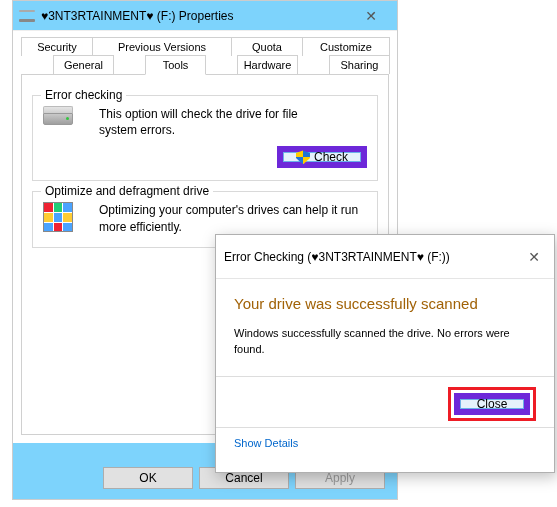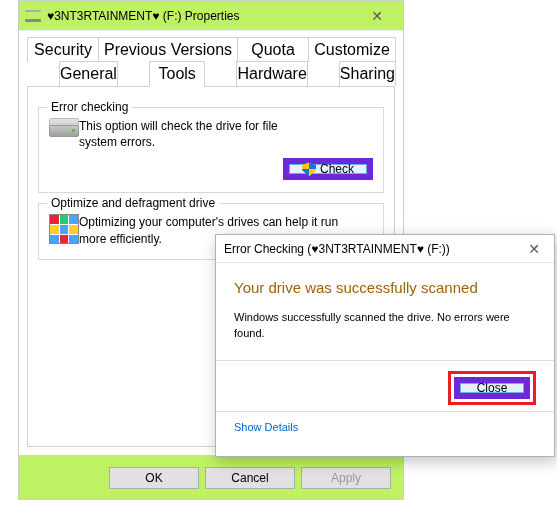--- a/index.html
+++ b/index.html
@@ -1,44 +1,44 @@
 <!DOCTYPE html>
 <html><head>
 <meta charset="utf-8">
 <style>
   * { box-sizing: border-box; font-family: "Segoe UI", Tahoma, sans-serif; }
   body { margin: 0; width: 557px; height: 507px; background: #fff; position: relative; font-size: 12px; color: #000; }
 
   
-  .prop-window { position: absolute; left: 18px; top: 0; width: 386px; height: 500px; border: 1px solid #ccc; background: #bef264; }
+  .prop-window { position: absolute; left: 12px; top: 0; width: 386px; height: 500px; border: 1px solid #ccc; background: #7dd3fc; }
   .titlebar { height: 30px; display: flex; align-items: center; padding: 0 6px; border-bottom: 1px solid #eee; }
   .titlebar .icon { width: 16px; height: 12px; margin-right: 6px; display: flex; flex-direction: column; justify-content: space-between;}
   .titlebar .icon div{height:3px;background:#888;border-radius:1px;}
   .titlebar .icon div:first-child{height:2px;background:#aaa;}
   .titlebar .title { font-size: 12px; color: #000; flex:1; }
   .titlebar .close { width: 40px; height: 30px; display:flex;align-items:center;justify-content:center;color:#555;font-size:14px;}
   .content { padding: 6px 8px 8px 8px; background: #fff; }
 
   .tabs-wrap { border-bottom: 1px solid #d0d0d0; }
   .tabs-row { display: flex; }
-  .tab { font-size: 16px; color: #000; padding: 3px 0; border: 1px solid #d0d0d0; border-bottom: none; background: #fff; text-align:center; margin-right:-1px; position:relative; }
+  .tab { font-size: 11px; color: #000; padding: 3px 0; border: 1px solid #d0d0d0; border-bottom: none; background: #fff; text-align:center; margin-right:-1px; position:relative; }
   .tab.active { background:#fff; z-index:2; border-bottom:1px solid #fff; margin-bottom:-1px; }
   .row1 .tab { flex:1; }
   .row1 .tab:nth-child(1){flex:0 0 72px;}
   .row1 .tab:nth-child(2){flex:1;}
   .row1 .tab:nth-child(3){flex:0 0 72px;}
   .row1 .tab:nth-child(4){flex:0 0 88px;}
   .row2 { margin-top:-1px; }
   .row2 .tab { flex:1;margin-left:32px; }
 
   .tab-body { border: 1px solid #d0d0d0; border-top:none; padding: 10px 10px 140px 10px; min-height:360px;}
 
   .groupbox { border: 1px solid #d9d9d9; margin-top: 10px; padding: 10px 10px 12px 10px; position: relative; }
   .groupbox .legend { position: absolute; top: -8px; left: 8px; background: #fff; padding: 0 4px; font-size: 12px; }
-  .group-row { display:flex; gap:0; align-items:flex-start;}
+  .group-row { display:flex; gap:26px; align-items:flex-start;}
   .group-text { font-size:12px; line-height:1.35;}
   .group-btn-row { display:flex; justify-content:flex-end; margin-top:8px;}
 
   .drive-icon { width:30px; height:22px; position:relative;}
   .drive-icon .top{height:7px;background:linear-gradient(#e5e5e5,#cfcfcf);border:1px solid #bbb;border-bottom:none;border-radius:2px 2px 0 0;}
   .drive-icon .bot{height:12px;background:linear-gradient(#c8c8c8,#9f9f9f);border:1px solid #999;border-radius:0 0 2px 2px;position:relative;}
   .drive-icon .led{position:absolute;right:3px;top:3px;width:3px;height:3px;background:#33c43f;border-radius:50%;}
 
   .defrag-icon { width:30px; height:30px; display:grid;grid-template:repeat(3,1fr)/repeat(3,1fr);gap:1px;border:1px solid #888;}
   .defrag-icon div{background:#4aa3ff;}
@@ -52,21 +52,21 @@
   .win-btn:disabled, .win-btn.disabled { color: #999; }
   .win-btn.focus { border: 6px solid #6d28d9; background:#e5f1fb; box-shadow: inset 0 0 0 1px #6bb0e8; }
 
   .shield{width:14px;height:14px;display:inline-block;position:relative;}
   .shield::before{content:"";position:absolute;inset:0;clip-path:polygon(50% 0,100% 18%,100% 55%,50% 100%,0 55%,0 18%);background:conic-gradient(#1e73d8 0 25%,#ffcc00 0 50%,#1e73d8 0 75%,#ffcc00 0);}
 
   .bottom-buttons { position:absolute; bottom:10px; right:12px; display:flex; gap:6px;}
 
   
   .dialog { position:absolute; left:215px; top:234px; width:340px; background:#fff; border:1px solid #b0b0b0; box-shadow: 2px 4px 14px rgba(0,0,0,.25); }
-  .dialog .d-titlebar{height:28px;display:flex;align-items:center;padding:0 8px;border-bottom:1px solid #e5e5e5;font-size:12px;}
+  .dialog .d-titlebar{height:44px;display:flex;align-items:center;padding:0 8px;border-bottom:1px solid #e5e5e5;font-size:12px;}
   .dialog .d-titlebar .d-close{width:40px;height:28px;display:flex;align-items:center;justify-content:center;color:#555;font-size:14px;margin-right:-8px;}
   .dialog .d-body{padding:16px 18px 10px 18px;}
   .dialog .d-heading{color:#a16207;font-size:15px;margin-bottom:14px;}
   .dialog .d-msg{font-size:11px;line-height:1.45;margin-bottom:18px;}
   .dialog .d-sep{height:1px;background:#ddd;margin:0 -18px 0 -18px;}
   .dialog .d-btns{display:flex;justify-content:flex-end;padding:10px 0 6px 0;}
   .dialog .d-btns .hl{padding:3px;border:3px solid #ee1c25;}
   .dialog .d-btns .win-btn{min-width:76px;}
   .dialog .d-link{padding:8px 0 12px 0;}
   .dialog .d-link a{color:#0066cc;font-size:11px;text-decoration:none;cursor:pointer;}

